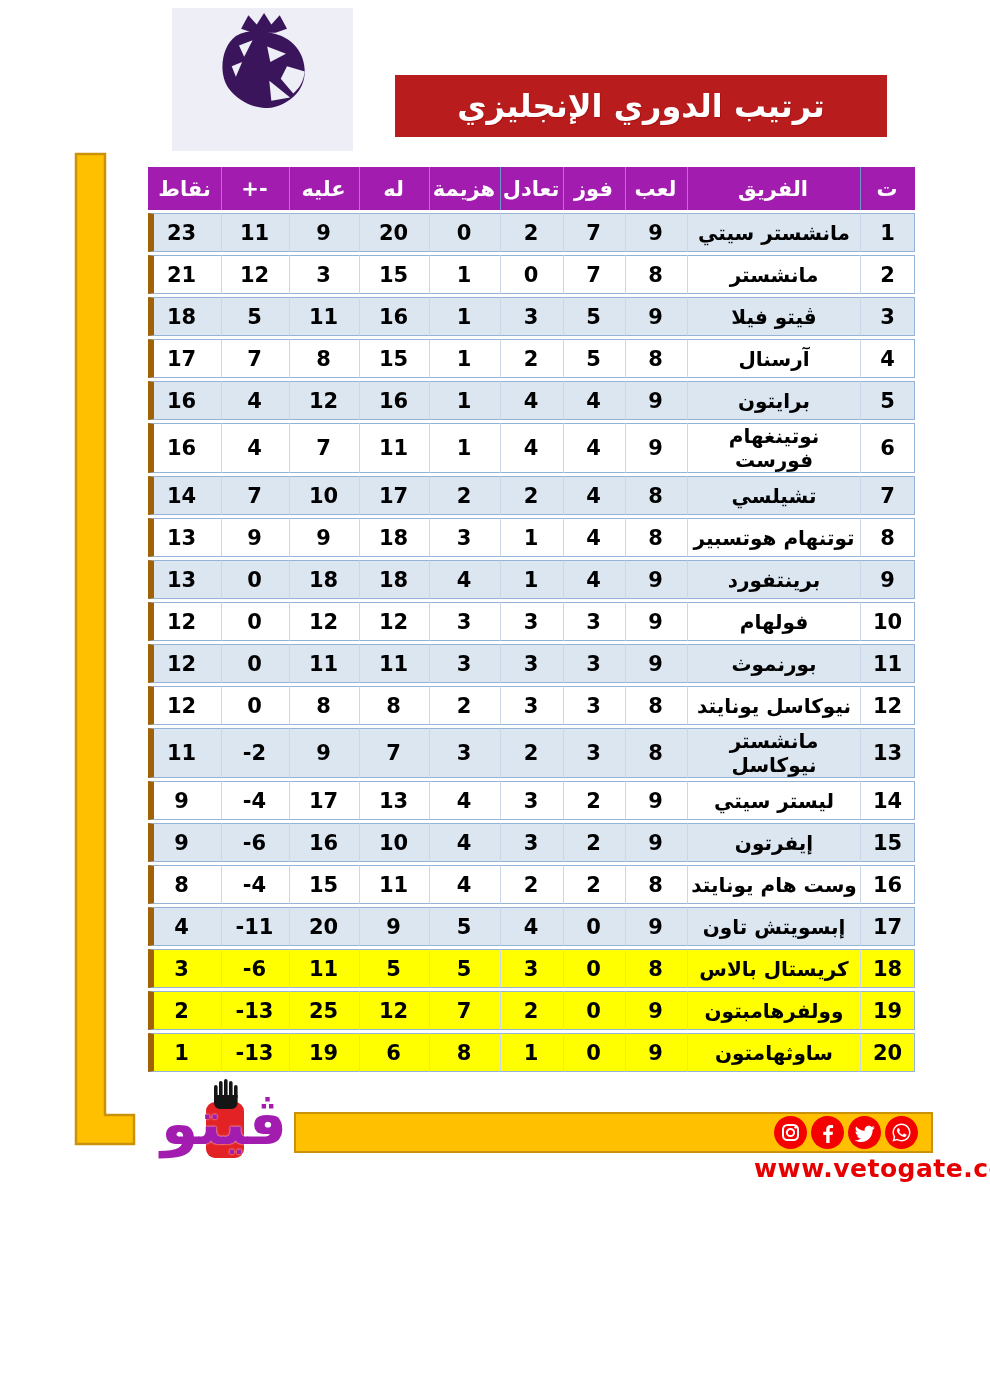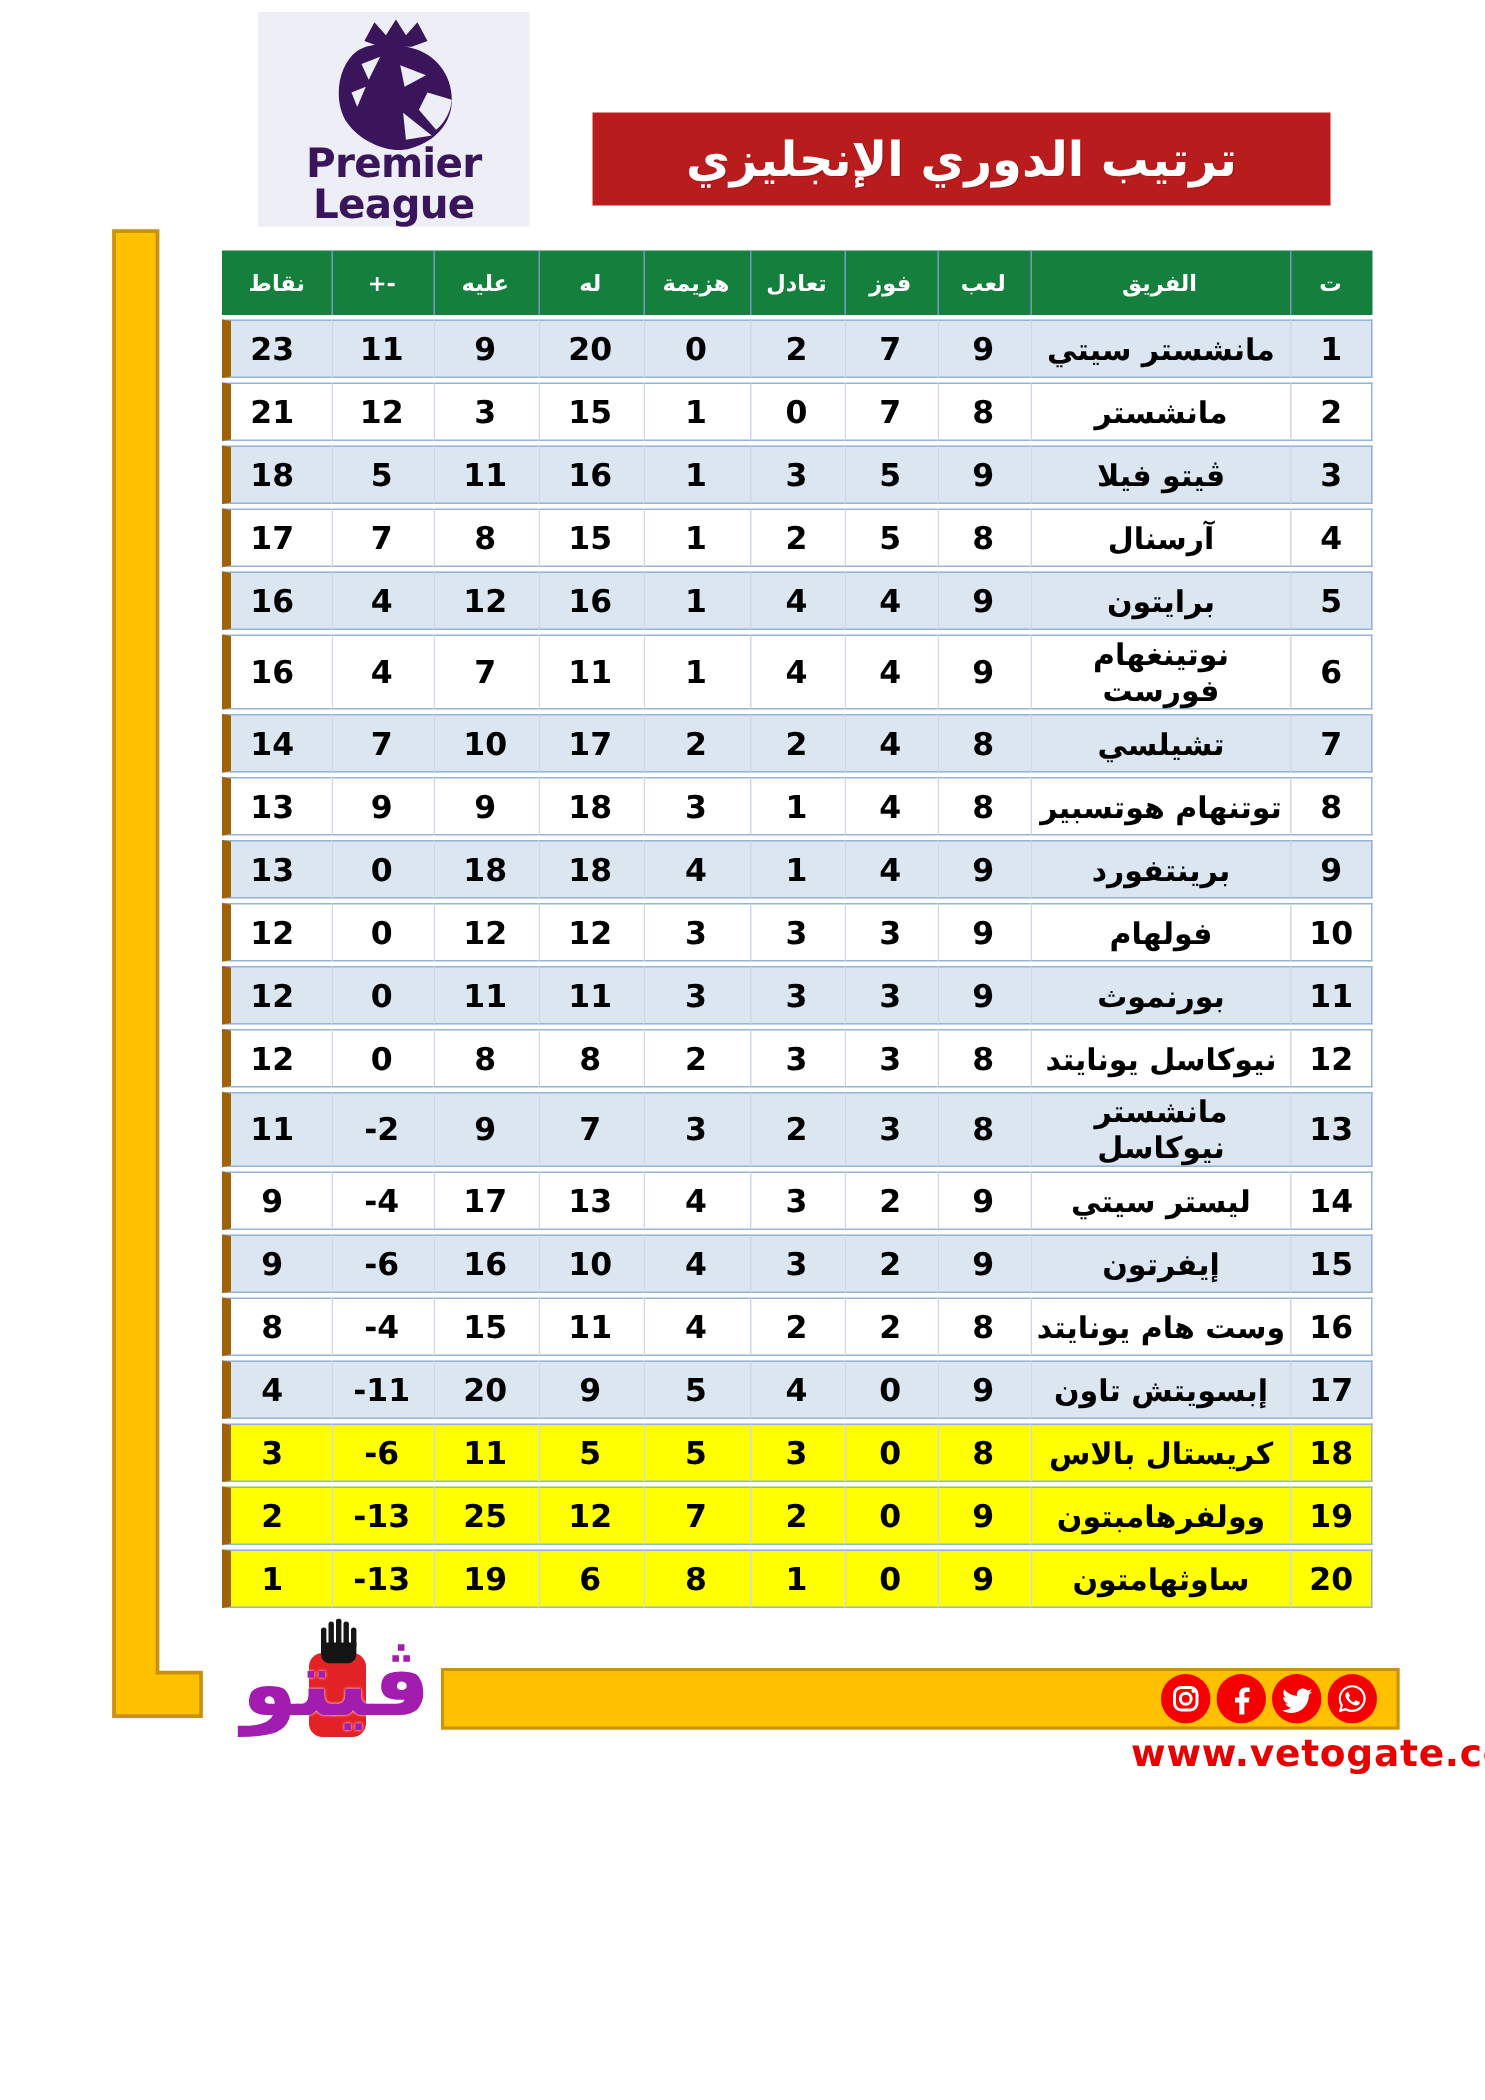--- a/index.html
+++ b/index.html
@@ -32,21 +32,21 @@
   
   .l-bar { position:absolute; left:74px; top:152px; }
 
   
   table.standings {
     position:absolute; left:148px; top:164px; width:767px;
     border-collapse:separate; border-spacing:0 3px; table-layout:fixed;
     direction:rtl;
   }
   .standings th {
-    background:#15803d; color:#ffffff; font-size:15px; font-weight:bold;
+    background:#a21caf; color:#ffffff; font-size:21px; font-weight:bold;
     height:43px; text-align:center; padding:0 2px;
     border-left:1px solid #6f97c8; direction:ltr;
   }
   .standings th:last-child { border-left:none; }
   .standings td {
     height:39px; text-align:center; font-size:21px; font-weight:bold; color:#000;
     padding:0 2px;
     border-top:1px solid #95b3d7; border-bottom:1px solid #95b3d7;
     border-left:1px solid #ccd7e9;
   }
@@ -96,24 +96,20 @@
       <path d="M24 23 C10 33 7 59 17 73 C27 87 47 95 61 91 C79 86 90 73 90 57 C90 39 78 25 62 21 C48 17 34 17 24 23 Z"></path>
     </g>
     <g fill="#edeef6">
       <path d="M54 33 L72 40 L57 48 Z"></path>
       <path d="M73 52 L90 57 C89 66 85 73 79 78 L67 64 Z"></path>
       <path d="M56 66 L76 82 L58 85 Z"></path>
       <path d="M27 32 L40 27 L32 43 Z"></path>
       <path d="M20 52 L30 48 L24 62 Z"></path>
     </g>
   </svg>
-  <div class="pl-text">
-    <div>Premier</div>
-    <div>League</div>
-  </div>
 </div>
 
 <div class="banner">
   <span>ترتيب الدوري الإنجليزي</span>
 </div>
 
 <svg class="l-bar" width="64" height="996" viewBox="0 0 64 996">
   <polygon points="2,2 31,2 31,963 60,963 60,992 2,992" fill="#ffc000" stroke="#c9920a" stroke-width="2.5"></polygon>
 </svg>
 

